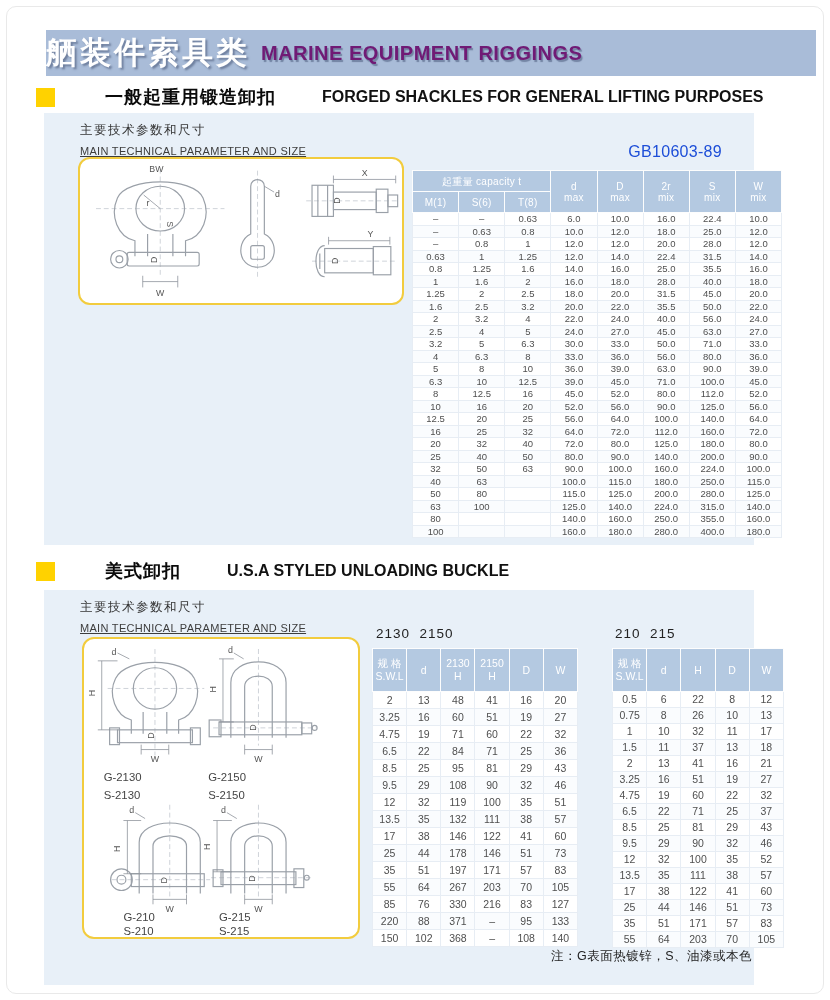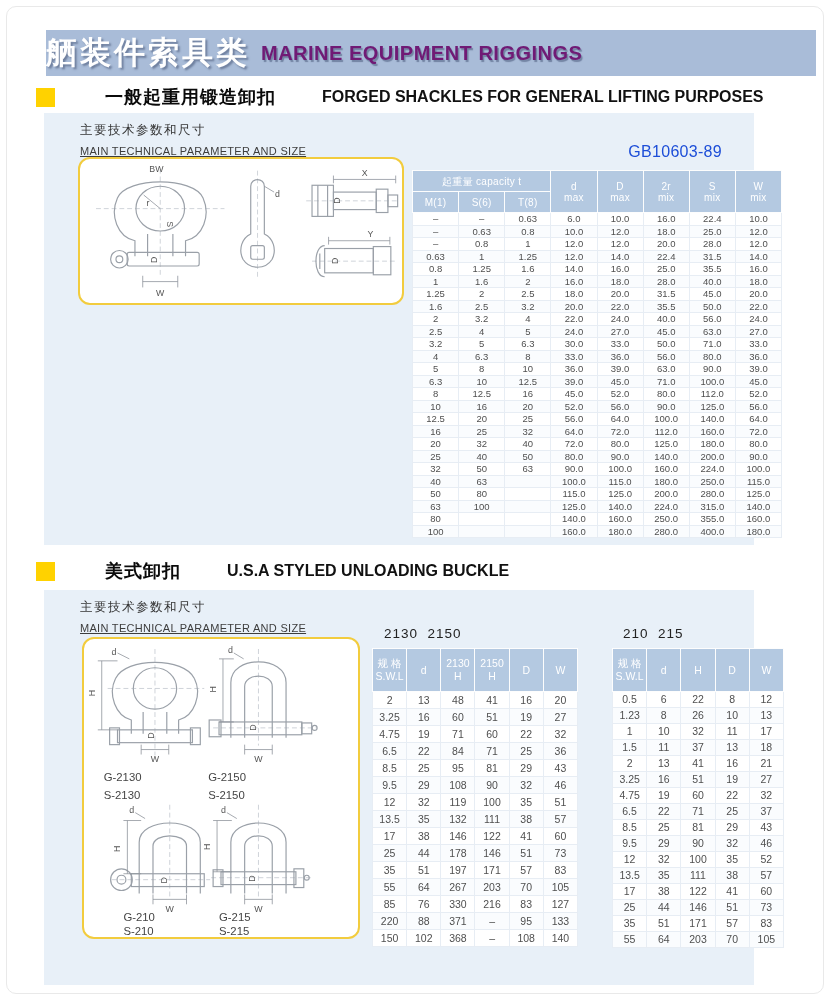--- a/index.html
+++ b/index.html
@@ -48,21 +48,21 @@
   #table1{left:368px;top:57px;width:370px;}
   #table1 th{font-size:10px;height:20px;line-height:11px;letter-spacing:.3px;}
   #table1 td{height:11.5px;font-size:9.5px;line-height:1;}
 
   #table2a{left:328px;top:58px;width:206px;}
   #table2b{left:568px;top:58px;width:172px;}
   #table2a th,#table2b th{height:42px;font-size:10.5px;line-height:13px;}
   #table2a td{height:16px;font-size:10.5px;line-height:1;}
   #table2b td{height:15px;font-size:10.5px;line-height:1;}
 
-  .tbl-caption{position:absolute;font-size:13.5px;color:#222;letter-spacing:1px;white-space:pre;margin-left:8px;}
+  .tbl-caption{position:absolute;font-size:13.5px;color:#222;letter-spacing:1px;white-space:pre;}
   #cap-a{left:332px;top:36px;} #cap-b{left:571px;top:36px;}
 
   .note{position:absolute;right:2px;top:358px;font-size:12.5px;color:#222;letter-spacing:.5px;}
 
   
   .ln{stroke:#9aa0a8;stroke-width:1.2;fill:none;}
   .cl{stroke:#c2c7cf;stroke-width:.8;stroke-dasharray:5 3;fill:none;}
   .dm{stroke:#8d929a;stroke-width:.8;fill:none;}
   .lbl{font-size:9px;fill:#555;}
   .model{font-size:11.5px;fill:#444;}
@@ -696,21 +696,21 @@
       </thead>
       <tbody>
           <tr>
             <td>0.5</td>
             <td>6</td>
             <td>22</td>
             <td>8</td>
             <td>12</td>
           </tr>
           <tr>
-            <td>1.23</td>
+            <td>0.75</td>
             <td>8</td>
             <td>26</td>
             <td>10</td>
             <td>13</td>
           </tr>
           <tr>
             <td>1</td>
             <td>10</td>
             <td>32</td>
             <td>11</td>
@@ -803,14 +803,15 @@
           <tr>
             <td>55</td>
             <td>64</td>
             <td>203</td>
             <td>70</td>
             <td>105</td>
           </tr>
         </tbody>
     </table>
 
+    <div class="note">注：G表面热镀锌，S、油漆或本色</div>
   </div>
 </div>
 
 </body></html>

